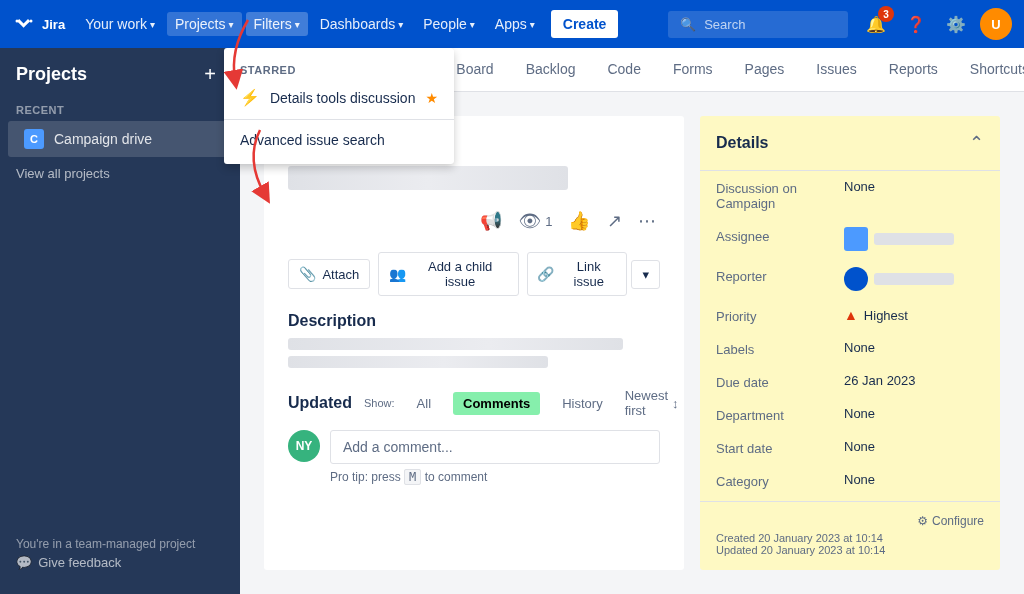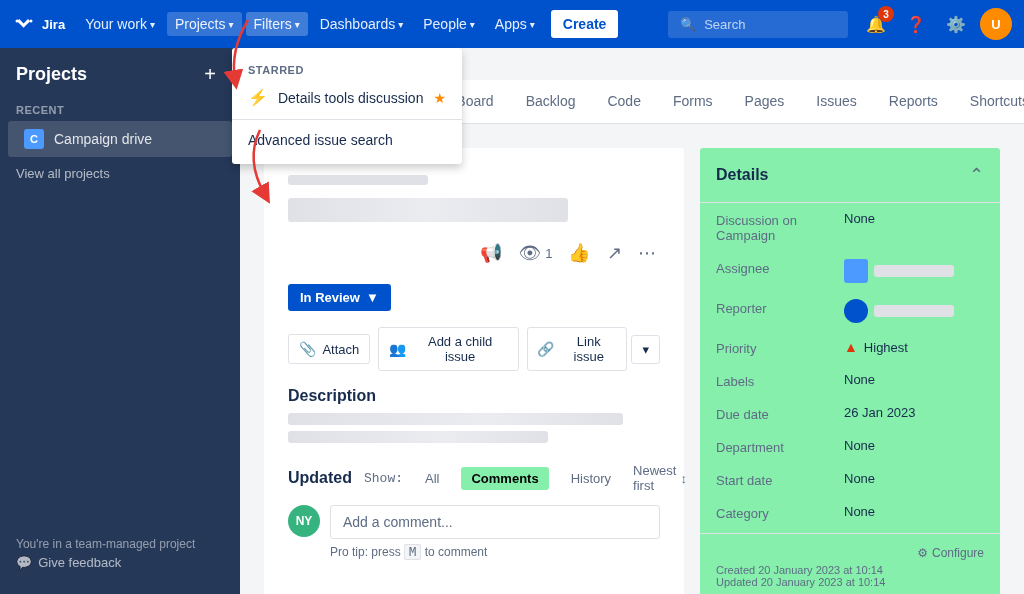--- a/index.html
+++ b/index.html
@@ -91,34 +91,34 @@
     .feedback-link {
       display: flex; align-items: center; gap: 6px; color: rgba(255,255,255,0.65); cursor: pointer; font-size: 13px; padding: 4px 0;
     }
 
     
     .main { flex: 1; overflow: auto; display: flex; flex-direction: column; }
 
     
     .project-header {
       background: white; border-bottom: 1px solid #dfe1e6;
-      display: flex; align-items: center; padding: 0 24px; height: 44px; gap: 0; margin-top: 32px;
+      display: flex; align-items: center; padding: 0 24px; height: 44px; gap: 0;
     }
     .project-header-tab {
       padding: 0 16px; height: 44px; display: flex; align-items: center;
       border-bottom: 2px solid transparent; cursor: pointer; font-size: 14px; color: #5e6c84;
       white-space: nowrap;
     }
 
     
     .issue-area {
       display: flex; gap: 0; padding: 24px; background: #f4f5f7; flex: 1;
     }
     .issue-main { flex: 1; background: white; border-radius: 3px; padding: 24px; min-width: 0; }
-    .issue-sidebar { width: 300px; flex-shrink: 0; background: #86efac; border-radius: 3px; margin-left: 16px; }
+    .issue-sidebar { width: 300px; flex-shrink: 0; background: #fef9c3; border-radius: 3px; margin-left: 16px; }
 
     .breadcrumb { font-size: 12px; color: #5e6c84; margin-bottom: 12px; }
     .issue-title-blur {
       height: 24px; background: linear-gradient(90deg, #dfe1e6 0%, #ebecf0 50%, #dfe1e6 100%);
       border-radius: 3px; margin-bottom: 16px; width: 280px;
     }
 
     
     .action-bar { display: flex; align-items: center; gap: 0; margin-bottom: 16px; }
     .action-btn {
@@ -137,21 +137,21 @@
     
     .section-label { font-size: 16px; font-weight: 600; margin: 16px 0 8px; color: #172b4d; }
     .text-blur {
       height: 12px; background: linear-gradient(90deg, #dfe1e6 0%, #ebecf0 60%, #dfe1e6 100%);
       border-radius: 3px; margin-bottom: 6px;
     }
 
     
     .activity-header { display: flex; align-items: center; gap: 12px; margin: 20px 0 12px; }
     .activity-label { font-size: 16px; font-weight: 600; }
-    .show-label { font-size: 13px; color: #5e6c84; font-family: Liberation Mono, monospace; }
+    .show-label { font-size: 11px; color: #5e6c84; }
     .activity-filter-btn {
       padding: 4px 10px; border: none; border-radius: 3px; cursor: pointer; font-size: 13px;
     }
     .activity-filter-btn.active { background: #86efac; font-weight: 700; }
     .activity-filter-btn.inactive { background: none; color: #5e6c84; }
     .newest-first { font-size: 13px; color: #5e6c84; margin-left: auto; cursor: pointer; display: flex; align-items: center; gap: 4px; }
 
     
     .comment-row { display: flex; gap: 10px; align-items: flex-start; margin-top: 12px; }
     .comment-avatar {
@@ -187,21 +187,21 @@
     .details-footer {
       padding: 12px 16px; font-size: 11px; color: #5e6c84; border-top: 1px solid #dfe1e6; margin-top: 4px;
     }
     .configure-btn {
       display: flex; align-items: center; gap: 4px; color: #5e6c84; cursor: pointer;
       font-size: 12px; background: none; border: none; float: right;
     }
     .dropdown-menu {
       position: fixed;
       top: 48px;
-      left: 232px;
+      left: 224px;
       width: 230px;
       background: white;
       border-radius: 3px;
       box-shadow: 0 4px 8px rgba(0,0,0,0.2), 0 0 1px rgba(0,0,0,0.1);
       z-index: 300;
       padding: 8px 0;
     }
     .dropdown-section-label {
       padding: 8px 16px 4px; font-size: 11px; font-weight: 600;
       color: #5e6c84; text-transform: uppercase; letter-spacing: 0.5px;
@@ -336,26 +336,20 @@
             <button class="icon-action-btn">📢</button>
             <button class="icon-action-btn" style="display:flex;align-items:center;gap:4px;">
               👁 <span class="watch-count">1</span>
             </button>
             <button class="icon-action-btn">👍</button>
             <button class="icon-action-btn">↗</button>
             <button class="icon-action-btn">⋯</button>
           </div>
         </div>
 
-        <div style="display:flex; align-items:center; gap:8px; margin-bottom:16px;">
-          <div class="status-badge">
-            <span>In Review</span>
-            <span>▼</span>
-          </div>
-        </div>
 
         <div class="action-bar">
           <button class="action-btn">
             <span class="action-btn-icon">📎</span>
             <span>Attach</span>
           </button>
           <button class="action-btn" style="margin-left:8px;">
             <span class="action-btn-icon">👥</span>
             <span>Add a child issue</span>
           </button>

